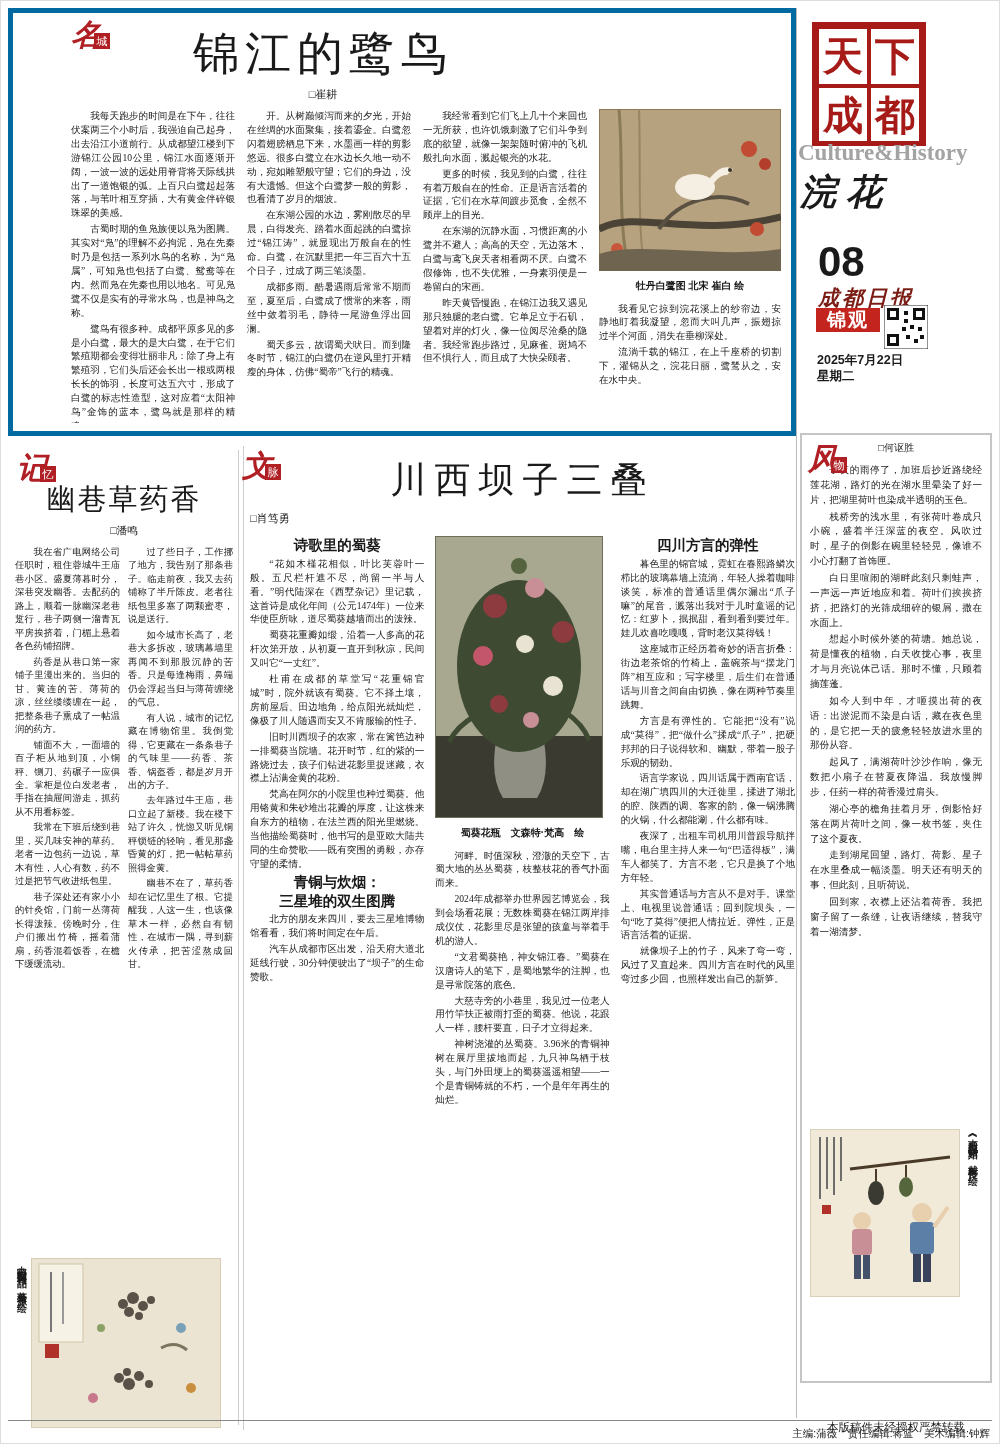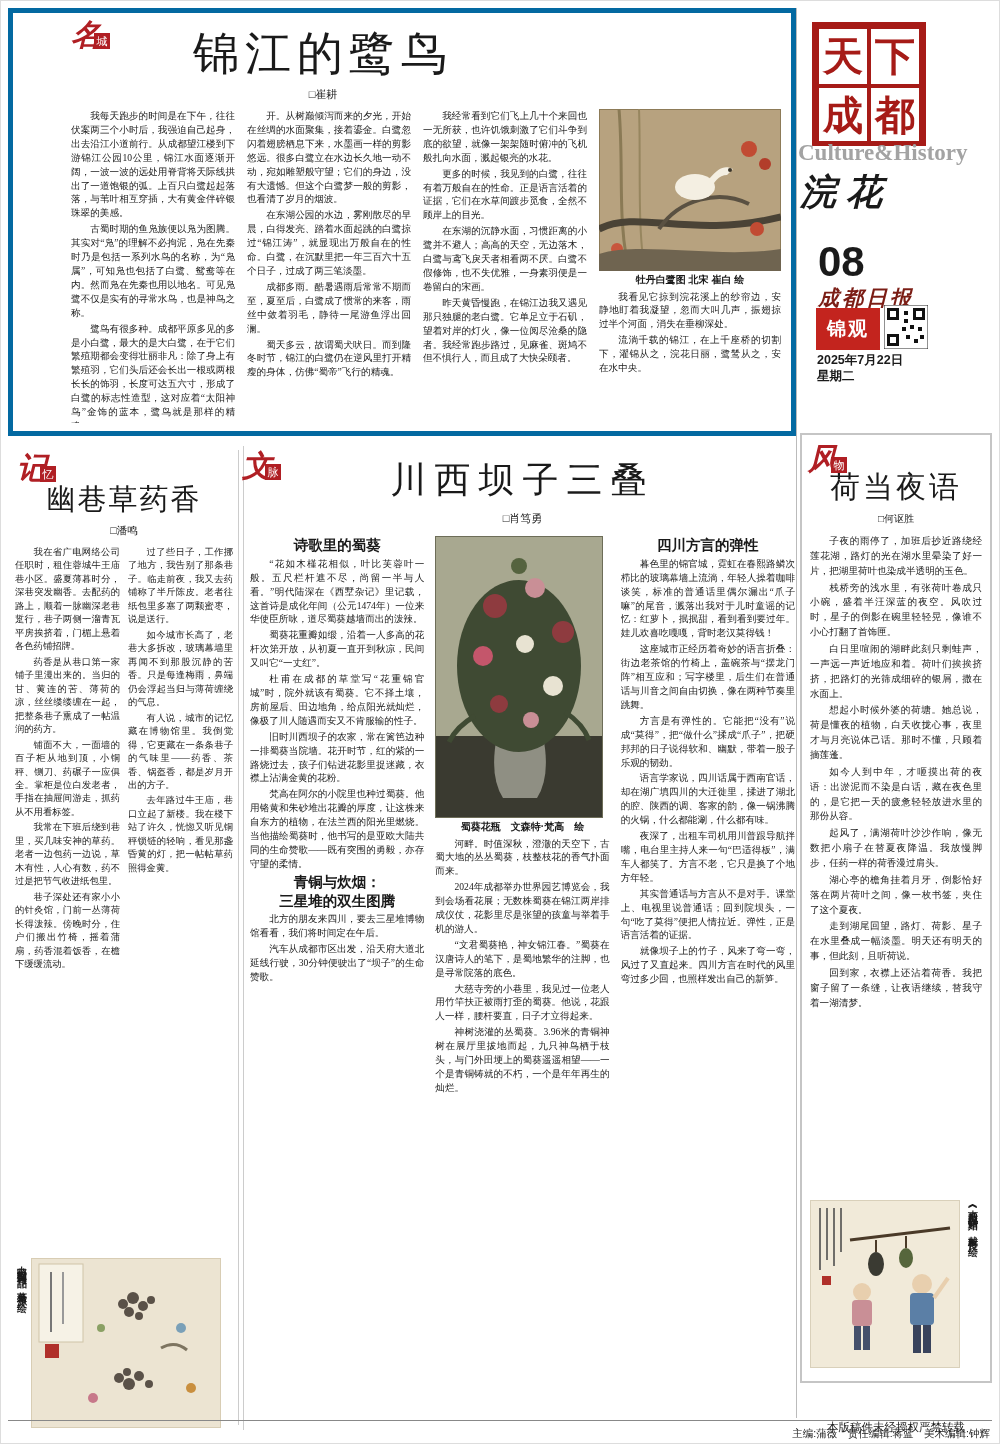--- a/index.html
+++ b/index.html
@@ -23,39 +23,39 @@
   .heron-col4{flex:0 0 182px;}
   
   .alley{position:absolute;left:15px;top:446px;width:218px;height:984px;}
   .alley .h1{font-size:29px;letter-spacing:2px;text-align:center;margin:34px 0 4px 0;}
   .alley .byline{text-align:center;font-size:10.5px;margin-bottom:8px;}
   .alley .colset{height:700px;gap:8px;}
   .alley .col{font-size:9.3px;}
   
   .bazi{position:absolute;left:243px;top:446px;width:545px;height:984px;border-left:1px solid #ccc;padding-left:6px;}
   .bazi .h1{font-size:36px;letter-spacing:8px;text-align:center;margin:10px 0 6px 0;}
-  .bazi .byline{text-align:center;font-size:11px;margin-bottom:10px;}
+  .bazi .byline{font-size:11px;margin-bottom:10px;}
   .bazi .colset{height:858px;gap:11px;}
   .sub{font-family:"Liberation Sans",sans-serif;font-weight:bold;font-size:14.5px;text-align:center;
        text-indent:0 !important;margin:6px 0 6px 0;line-height:1.3;}
-  .caption{font-family:"Liberation Sans",sans-serif;font-weight:bold;font-size:10px;text-align:center;margin:2px 0;}
+  .caption{font-family:"Liberation Sans",sans-serif;font-weight:bold;font-size:10px;text-align:center;margin:8px 0;}
   
   .sidebar-rule{position:absolute;left:796px;top:8px;width:1px;height:1410px;background:#bbb;}
   .mid-rule{position:absolute;left:238px;top:450px;width:1px;height:975px;background:#ccc;}
   .seal{position:absolute;left:812px;top:22px;width:104px;height:114px;border:5px solid #a61b17;
         display:grid;grid-template-columns:1fr 1fr;grid-template-rows:1fr 1fr;background:#fff;}
   .seal span{display:flex;align-items:center;justify-content:center;color:#a61b17;font-weight:bold;
              font-size:40px;font-family:"Liberation Serif",serif;border:2px solid #a61b17;}
   .cul-en{position:absolute;left:798px;top:140px;width:160px;font-weight:bold;font-size:23px;color:#a3a3a3;
           font-family:"Liberation Serif",serif;letter-spacing:0px;}
   .huanhua{position:absolute;left:800px;top:168px;font-size:36px;font-weight:bold;font-style:italic;letter-spacing:10px;}
   .pageno{position:absolute;left:818px;top:238px;font-size:42px;font-weight:bold;font-family:"Liberation Sans",sans-serif;}
   .papername{position:absolute;left:818px;top:284px;font-size:21px;font-weight:bold;color:#7b1d15;
              font-style:italic;letter-spacing:3px;}
-  .jinguan{position:absolute;left:816px;top:308px;width:64px;height:42px;background:#c3241e;color:#fff;
+  .jinguan{position:absolute;left:816px;top:308px;width:64px;height:24px;background:#c3241e;color:#fff;
            display:flex;align-items:center;justify-content:center;font-size:19px;font-weight:bold;letter-spacing:2px;}
   .qr{position:absolute;left:884px;top:305px;}
   .dateblock{position:absolute;left:817px;top:352px;font-family:"Liberation Sans",sans-serif;
              font-size:12.5px;font-weight:bold;line-height:1.3;}
   
   .lotus{position:absolute;left:800px;top:433px;width:192px;height:950px;border:2px solid #c5c5c5;
          background:#fff;padding:6px 8px;box-sizing:border-box;}
   .lotus .h1{font-size:30px;letter-spacing:3px;text-align:center;margin:26px 0 4px 0;}
   .lotus .byline{text-align:center;font-size:10px;margin-bottom:8px;}
   .lotus .body{height:660px;overflow:hidden;text-align:justify;font-size:9.6px;line-height:1.55;}
@@ -138,20 +138,21 @@
           <p>药香是从巷口第一家铺子里漫出来的。当归的甘、黄连的苦、薄荷的凉，丝丝缕缕缠在一起，把整条巷子熏成了一帖温润的药方。</p>
           <p>铺面不大，一面墙的百子柜从地到顶，小铜秤、铡刀、药碾子一应俱全。掌柜是位白发老者，手指在抽屉间游走，抓药从不用看标签。</p>
           <p>我常在下班后绕到巷里，买几味安神的草药。老者一边包药一边说，草木有性，人心有数，药不过是把节气收进纸包里。</p>
           <p>巷子深处还有家小小的针灸馆，门前一丛薄荷长得泼辣。傍晚时分，住户们搬出竹椅，摇着蒲扇，药香混着饭香，在檐下缓缓流动。</p>
         </div>
       <div class="col">
           <p>过了些日子，工作挪了地方，我告别了那条巷子。临走前夜，我又去药铺称了半斤陈皮。老者往纸包里多塞了两颗蜜枣，说是送行。</p>
           <p>如今城市长高了，老巷大多拆改，玻璃幕墙里再闻不到那股沉静的苦香。只是每逢梅雨，鼻端仍会浮起当归与薄荷缠绕的气息。</p>
           <p>有人说，城市的记忆藏在博物馆里。我倒觉得，它更藏在一条条巷子的气味里——药香、茶香、锅盔香，都是岁月开出的方子。</p>
           <p>去年路过牛王庙，巷口立起了新楼。我在楼下站了许久，恍惚又听见铜秤锁链的轻响，看见那盏昏黄的灯，把一帖帖草药照得金黄。</p>
+          <p>幽巷不在了，草药香却在记忆里生了根。它提醒我，人这一生，也该像草木一样，必然自有韧性，在城市一隅，寻到薪火传承，把苦涩熬成回甘。</p>
         </div>
     </div>
     <div class="alley-art">
       <div class="vcap" style="height:168px;margin-right:3px;">中药材国画作品。董希源 绘</div>
       <svg width="190" height="170">
         <rect width="190" height="170" fill="#ece4d2"></rect>
         <rect width="190" height="170" fill="none" stroke="#d8cdb4" stroke-width="2"></rect>
         <rect x="8" y="6" width="44" height="78" fill="#f6f2e6" stroke="#cfc4a8"></rect>
         <line x1="20" y1="14" x2="20" y2="74" stroke="#777" stroke-width="2"></line>
         <line x1="32" y1="14" x2="32" y2="66" stroke="#999" stroke-width="2"></line>
@@ -278,21 +279,20 @@
   </svg>
   <div class="dateblock">
     <div>2025年7月22日</div>
     <div>星期二</div>
   </div>
 
   <div class="lotus">
     <div class="tag" style="left:6px;top:4px;">
       <span class="big">风</span><span class="small">物</span>
     </div>
-    <div class="h1 sans">荷当夜语</div>
     <div class="byline">□何讴胜</div>
     <div class="body">
         <p>子夜的雨停了，加班后抄近路绕经莲花湖，路灯的光在湖水里晕染了好一片，把湖里荷叶也染成半透明的玉色。</p>
         <p>栈桥旁的浅水里，有张荷叶卷成只小碗，盛着半汪深蓝的夜空。风吹过时，星子的倒影在碗里轻轻晃，像谁不小心打翻了首饰匣。</p>
         <p>白日里喧闹的湖畔此刻只剩蛙声，一声远一声近地应和着。荷叶们挨挨挤挤，把路灯的光筛成细碎的银屑，撒在水面上。</p>
         <p>想起小时候外婆的荷塘。她总说，荷是懂夜的植物，白天收拢心事，夜里才与月亮说体己话。那时不懂，只顾着摘莲蓬。</p>
         <p>如今人到中年，才咂摸出荷的夜语：出淤泥而不染是白话，藏在夜色里的，是它把一天的疲惫轻轻放进水里的那份从容。</p>
         <p>起风了，满湖荷叶沙沙作响，像无数把小扇子在替夏夜降温。我放慢脚步，任药一样的荷香漫过肩头。</p>
         <p>湖心亭的檐角挂着月牙，倒影恰好落在两片荷叶之间，像一枚书签，夹住了这个夏夜。</p>
         <p>走到湖尾回望，路灯、荷影、星子在水里叠成一幅淡墨。明天还有明天的事，但此刻，且听荷说。</p>

